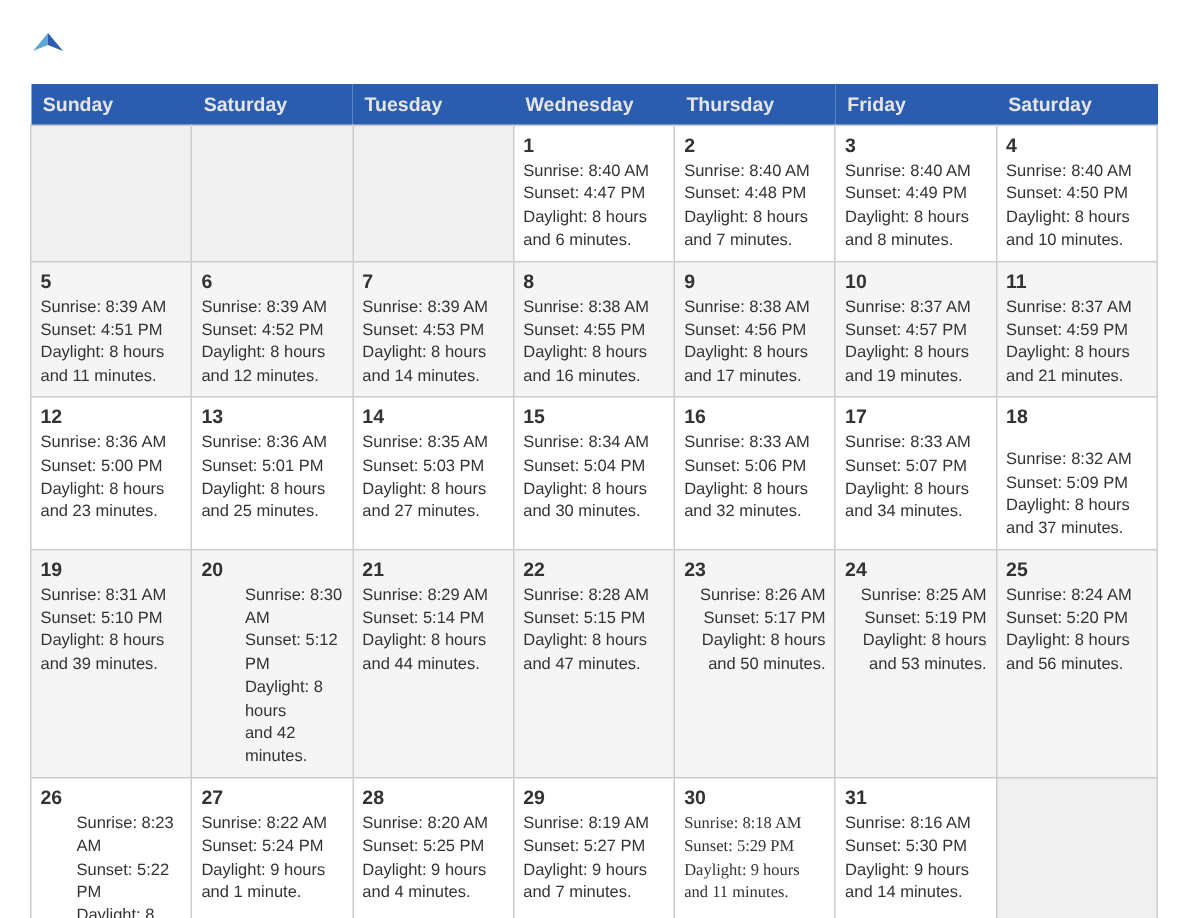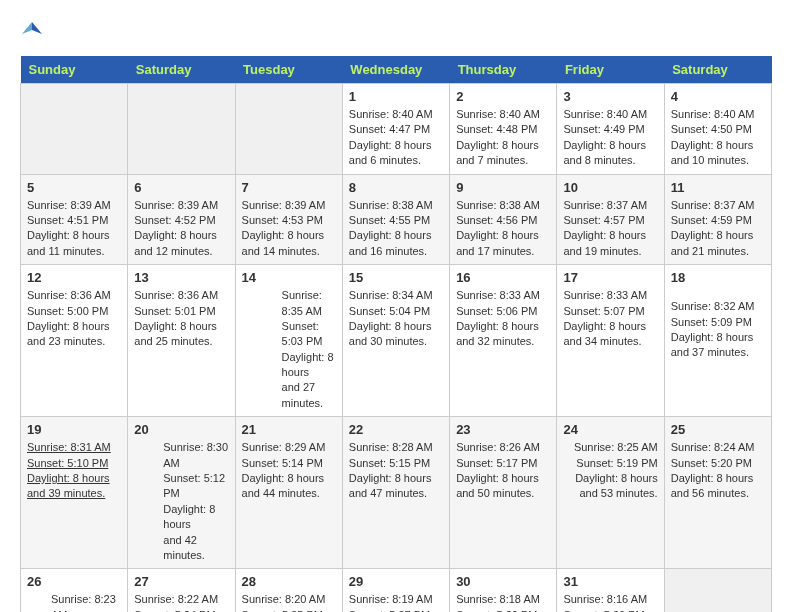--- a/index.html
+++ b/index.html
@@ -37,21 +37,21 @@
       font-size: 16px;
       color: #444;
     }
     table {
       width: 100%;
       border-collapse: collapse;
       font-size: 11px;
     }
     thead tr th {
       background-color: #2a5db0;
-      color: #bef264;
+      color: #e5e5e5;
       text-align: left;
       padding: 6px 8px;
       font-size: 13px;
       font-weight: bold;
     }
     tbody tr td {
       border: 1px solid #ccc;
       vertical-align: top;
       padding: 5px 6px;
       width: calc(100% / 7);
@@ -205,21 +205,21 @@
         </td>
         <td>
           <span class="day-num">13</span>
           <div class="cell-content" style="white-space: pre-line;">Sunrise: 8:36 AM
 Sunset: 5:01 PM
 Daylight: 8 hours
 and 25 minutes.</div>
         </td>
         <td>
           <span class="day-num">14</span>
-          <div class="cell-content" style="white-space: pre-line; margin-left: 40px;">Sunrise: 8:35 AM
+          <div class="cell-content" style="white-space: pre-line;">Sunrise: 8:35 AM
 Sunset: 5:03 PM
 Daylight: 8 hours
 and 27 minutes.</div>
         </td>
         <td>
           <span class="day-num">15</span>
           <div class="cell-content" style="white-space: pre-line;">Sunrise: 8:34 AM
 Sunset: 5:04 PM
 Daylight: 8 hours
 and 30 minutes.</div>
@@ -242,21 +242,21 @@
           <span class="day-num">18</span>
           <div class="cell-content" style="white-space: pre-line; margin-top: 14px;">Sunrise: 8:32 AM
 Sunset: 5:09 PM
 Daylight: 8 hours
 and 37 minutes.</div>
         </td>
       </tr>
       <tr>
         <td>
           <span class="day-num">19</span>
-          <div class="cell-content" style="white-space: pre-line; text-decoration: underline;">Sunrise: 8:31 AM
+          <div class="cell-content" style="white-space: pre-line;">Sunrise: 8:31 AM
 Sunset: 5:10 PM
 Daylight: 8 hours
 and 39 minutes.</div>
         </td>
         <td>
           <span class="day-num">20</span>
           <div class="cell-content" style="white-space: pre-line; margin-left: 29px;">Sunrise: 8:30 AM
 Sunset: 5:12 PM
 Daylight: 8 hours
 and 42 minutes.</div>
@@ -270,21 +270,21 @@
         </td>
         <td>
           <span class="day-num">22</span>
           <div class="cell-content" style="white-space: pre-line;">Sunrise: 8:28 AM
 Sunset: 5:15 PM
 Daylight: 8 hours
 and 47 minutes.</div>
         </td>
         <td>
           <span class="day-num">23</span>
-          <div class="cell-content" style="white-space: pre-line;">Sunrise: 8:26 AM
+          <div class="cell-content" style="white-space: pre-line; text-align: right;">Sunrise: 8:26 AM
 Sunset: 5:17 PM
 Daylight: 8 hours
 and 50 minutes.</div>
         </td>
         <td>
           <span class="day-num">24</span>
           <div class="cell-content" style="white-space: pre-line; text-align: right;">Sunrise: 8:25 AM
 Sunset: 5:19 PM
 Daylight: 8 hours
 and 53 minutes.</div>
@@ -321,21 +321,21 @@
         </td>
         <td>
           <span class="day-num">29</span>
           <div class="cell-content" style="white-space: pre-line;">Sunrise: 8:19 AM
 Sunset: 5:27 PM
 Daylight: 9 hours
 and 7 minutes.</div>
         </td>
         <td>
           <span class="day-num">30</span>
-          <div class="cell-content" style="white-space: pre-line;">Sunrise: 8:18 AM
+          <div class="cell-content" style="white-space: pre-line; font-family: Liberation Serif, serif;">Sunrise: 8:18 AM
 Sunset: 5:29 PM
 Daylight: 9 hours
 and 11 minutes.</div>
         </td>
         <td>
           <span class="day-num">31</span>
           <div class="cell-content" style="white-space: pre-line;">Sunrise: 8:16 AM
 Sunset: 5:30 PM
 Daylight: 9 hours
 and 14 minutes.</div>

